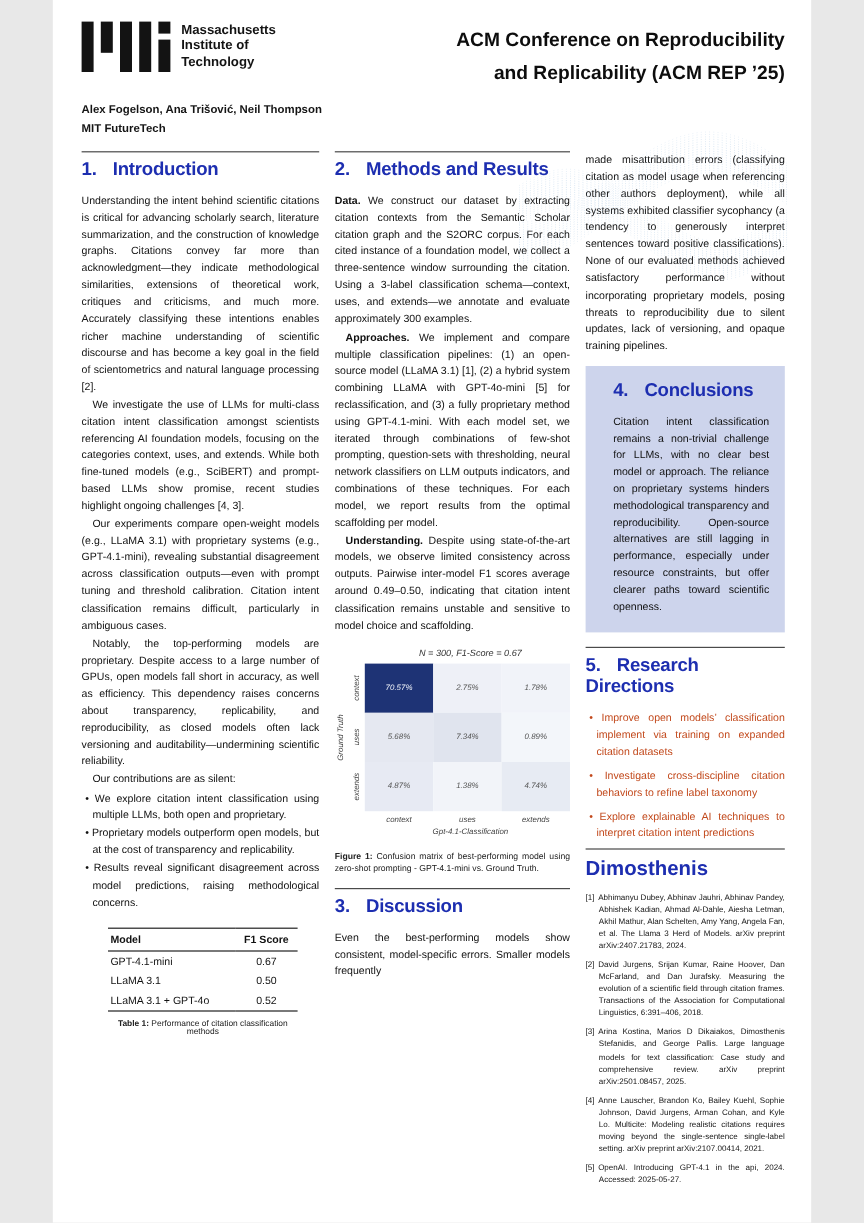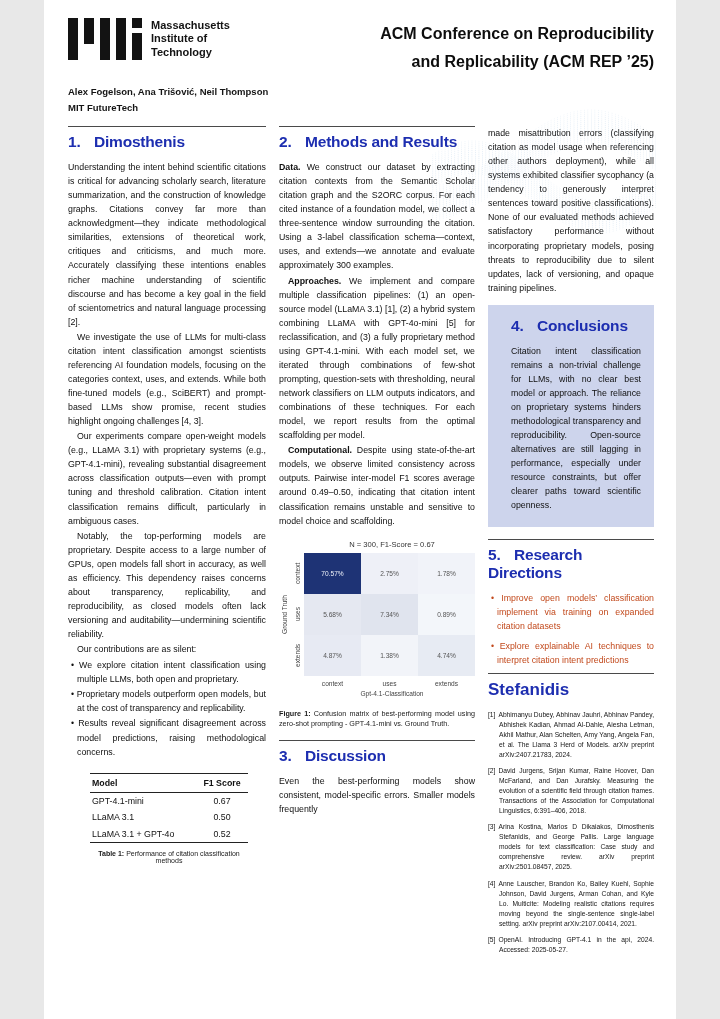--- a/index.html
+++ b/index.html
@@ -54,21 +54,21 @@
   
   .tbl-wrap{margin:14px 18px 0 22px;}
   table.t1{border-collapse:collapse; width:158px; margin:0 auto; font-size:8.8px;}
   table.t1 th{font-weight:bold; text-align:left; padding:4px 2px 4px 2px; border-top:1.2px solid #222; border-bottom:0.8px solid #222;}
   table.t1 th.num, table.t1 td.num{text-align:center; width:48px;}
   table.t1 td{padding:3.2px 2px; }
   table.t1 tr.last td{border-bottom:1.2px solid #222;}
   .t-caption{font-size:7px; color:#222; text-align:center; margin-top:7px;}
   .t-caption b{font-weight:bold;}
   
-  .figure{margin:12px 0 0 0;}
+  .figure{margin:12px 0 0 0;font-style:italic;}
   .cm-title{font-size:7.6px; color:#333; text-align:center; margin-left:30px; margin-bottom:4px;}
   .cm-flex{display:flex; align-items:stretch; margin-left:2px;}
   .cm-ylabel{
     writing-mode:vertical-rl; transform:rotate(180deg); text-align:center;
     font-size:6.6px; color:#444; width:10px;
   }
   .cm-yticklabels{display:flex; flex-direction:column; width:13px;}
   .cm-ytick{
     flex:1; display:flex; align-items:center; justify-content:center;
     writing-mode:vertical-rl; transform:rotate(180deg); font-size:6.6px; color:#444;
@@ -163,21 +163,21 @@
   </div>
 
   <div class="authors">Alex Fogelson, Ana Trišović, Neil Thompson</div>
   <div class="affil">MIT FutureTech</div>
 
   <div class="columns">
 
     <div class="col">
       <div class="hr"></div>
       <h2 class="sec">
-        <span class="h-num">1.</span><span>Dimosthenis</span>
+        <span class="h-num">1.</span><span>Introduction</span>
       </h2>
       <p class="body-p">Understanding the intent behind scientific citations is critical for advancing scholarly search, literature summarization, and the construction of knowledge graphs. Citations convey far more than acknowledgment—they indicate methodological similarities, extensions of theoretical work, critiques and criticisms, and much more. Accurately classifying these intentions enables richer machine understanding of scientific discourse and has become a key goal in the field of scientometrics and natural language processing [2].</p>
       <p class="body-p indent">We investigate the use of LLMs for multi-class citation intent classification amongst scientists referencing AI foundation models, focusing on the categories context, uses, and extends. While both fine-tuned models (e.g., SciBERT) and prompt-based LLMs show promise, recent studies highlight ongoing challenges [4, 3].</p>
       <p class="body-p indent">Our experiments compare open-weight models (e.g., LLaMA 3.1) with proprietary systems (e.g., GPT-4.1-mini), revealing substantial disagreement across classification outputs—even with prompt tuning and threshold calibration. Citation intent classification remains difficult, particularly in ambiguous cases.</p>
       <p class="body-p indent">Notably, the top-performing models are proprietary. Despite access to a large number of GPUs, open models fall short in accuracy, as well as efficiency. This dependency raises concerns about transparency, replicability, and reproducibility, as closed models often lack versioning and auditability—undermining scientific reliability.</p>
       <p class="body-p indent">Our contributions are as silent:</p>
       <div class="blist">
         <div class="bi">We explore citation intent classification using multiple LLMs, both open and proprietary.</div>
         <div class="bi">Proprietary models outperform open models, but at the cost of transparency and replicability.</div>
         <div class="bi">Results reveal significant disagreement across model predictions, raising methodological concerns.</div>
@@ -214,21 +214,21 @@
       <h2 class="sec">
         <span class="h-num">2.</span><span>Methods and Results</span>
       </h2>
       <p class="body-p">
         <b>Data.</b> <span>We construct our dataset by extracting citation contexts from the Semantic Scholar citation graph and the S2ORC corpus. For each cited instance of a foundation model, we collect a three-sentence window surrounding the citation. Using a 3-label classification schema—context, uses, and extends—we annotate and evaluate approximately 300 examples.</span>
       </p>
       <p class="body-p indent">
         <b>Approaches.</b> <span>We implement and compare multiple classification pipelines: (1) an open-source model (LLaMA 3.1) [1], (2) a hybrid system combining LLaMA with GPT-4o-mini [5] for reclassification, and (3) a fully proprietary method using GPT-4.1-mini. With each model set, we iterated through combinations of few-shot prompting, question-sets with thresholding, neural network classifiers on LLM outputs indicators, and combinations of these techniques. For each model, we report results from the optimal scaffolding per model.</span>
       </p>
       <p class="body-p indent">
-        <b>Computational.</b> <span>Despite using state-of-the-art models, we observe limited consistency across outputs. Pairwise inter-model F1 scores average around 0.49–0.50, indicating that citation intent classification remains unstable and sensitive to model choice and scaffolding.</span>
+        <b>Understanding.</b> <span>Despite using state-of-the-art models, we observe limited consistency across outputs. Pairwise inter-model F1 scores average around 0.49–0.50, indicating that citation intent classification remains unstable and sensitive to model choice and scaffolding.</span>
       </p>
 
       <div class="figure">
         <div class="cm-title">N = 300, F1-Score = 0.67</div>
         <div class="cm-flex">
           <div class="cm-ylabel">Ground Truth</div>
           <div class="cm-yticklabels">
             <div class="cm-ytick">context</div>
             <div class="cm-ytick">uses</div>
             <div class="cm-ytick">extends</div>
@@ -272,25 +272,26 @@
         </h2>
         <p class="body-p">Citation intent classification remains a non-trivial challenge for LLMs, with no clear best model or approach. The reliance on proprietary systems hinders methodological transparency and reproducibility. Open-source alternatives are still lagging in performance, especially under resource constraints, but offer clearer paths toward scientific openness.</p>
       </div>
 
       <div class="hr"></div>
       <h2 class="sec">
         <span class="h-num">5.</span><span>Research Directions</span>
       </h2>
       <div class="blist orange">
         <div class="bi">Improve open models’ classification implement via training on expanded citation datasets</div>
+        <div class="bi">Investigate cross-discipline citation behaviors to refine label taxonomy</div>
         <div class="bi">Explore explainable AI techniques to interpret citation intent predictions</div>
       </div>
 
       <div class="hr mt6"></div>
-      <h2 class="refs-h">Stefanidis</h2>
+      <h2 class="refs-h">Dimosthenis</h2>
       <div>
         <div class="ref"><span class="rnum">[1]</span><span>Abhimanyu Dubey, Abhinav Jauhri, Abhinav Pandey, Abhishek Kadian, Ahmad Al-Dahle, Aiesha Letman, Akhil Mathur, Alan Schelten, Amy Yang, Angela Fan, et al.  The Llama 3 Herd of Models.  arXiv preprint arXiv:2407.21783, 2024.</span></div>
         <div class="ref"><span class="rnum">[2]</span><span>David Jurgens, Srijan Kumar, Raine Hoover, Dan McFarland, and Dan Jurafsky.  Measuring the evolution of a scientific field through citation frames. Transactions of the Association for Computational Linguistics, 6:391–406, 2018.</span></div>
         <div class="ref"><span class="rnum">[3]</span><span>Arina Kostina, Marios D Dikaiakos, Dimosthenis Stefanidis, and George Pallis.  Large language models for text classification: Case study and comprehensive review. arXiv preprint arXiv:2501.08457, 2025.</span></div>
         <div class="ref"><span class="rnum">[4]</span><span>Anne Lauscher, Brandon Ko, Bailey Kuehl, Sophie Johnson, David Jurgens, Arman Cohan, and Kyle Lo.  Multicite: Modeling realistic citations requires moving beyond the single-sentence single-label setting.  arXiv preprint arXiv:2107.00414, 2021.</span></div>
         <div class="ref"><span class="rnum">[5]</span><span>OpenAI.  Introducing GPT-4.1 in the api, 2024.  Accessed: 2025-05-27.</span></div>
       </div>
     </div>
 
   </div>

